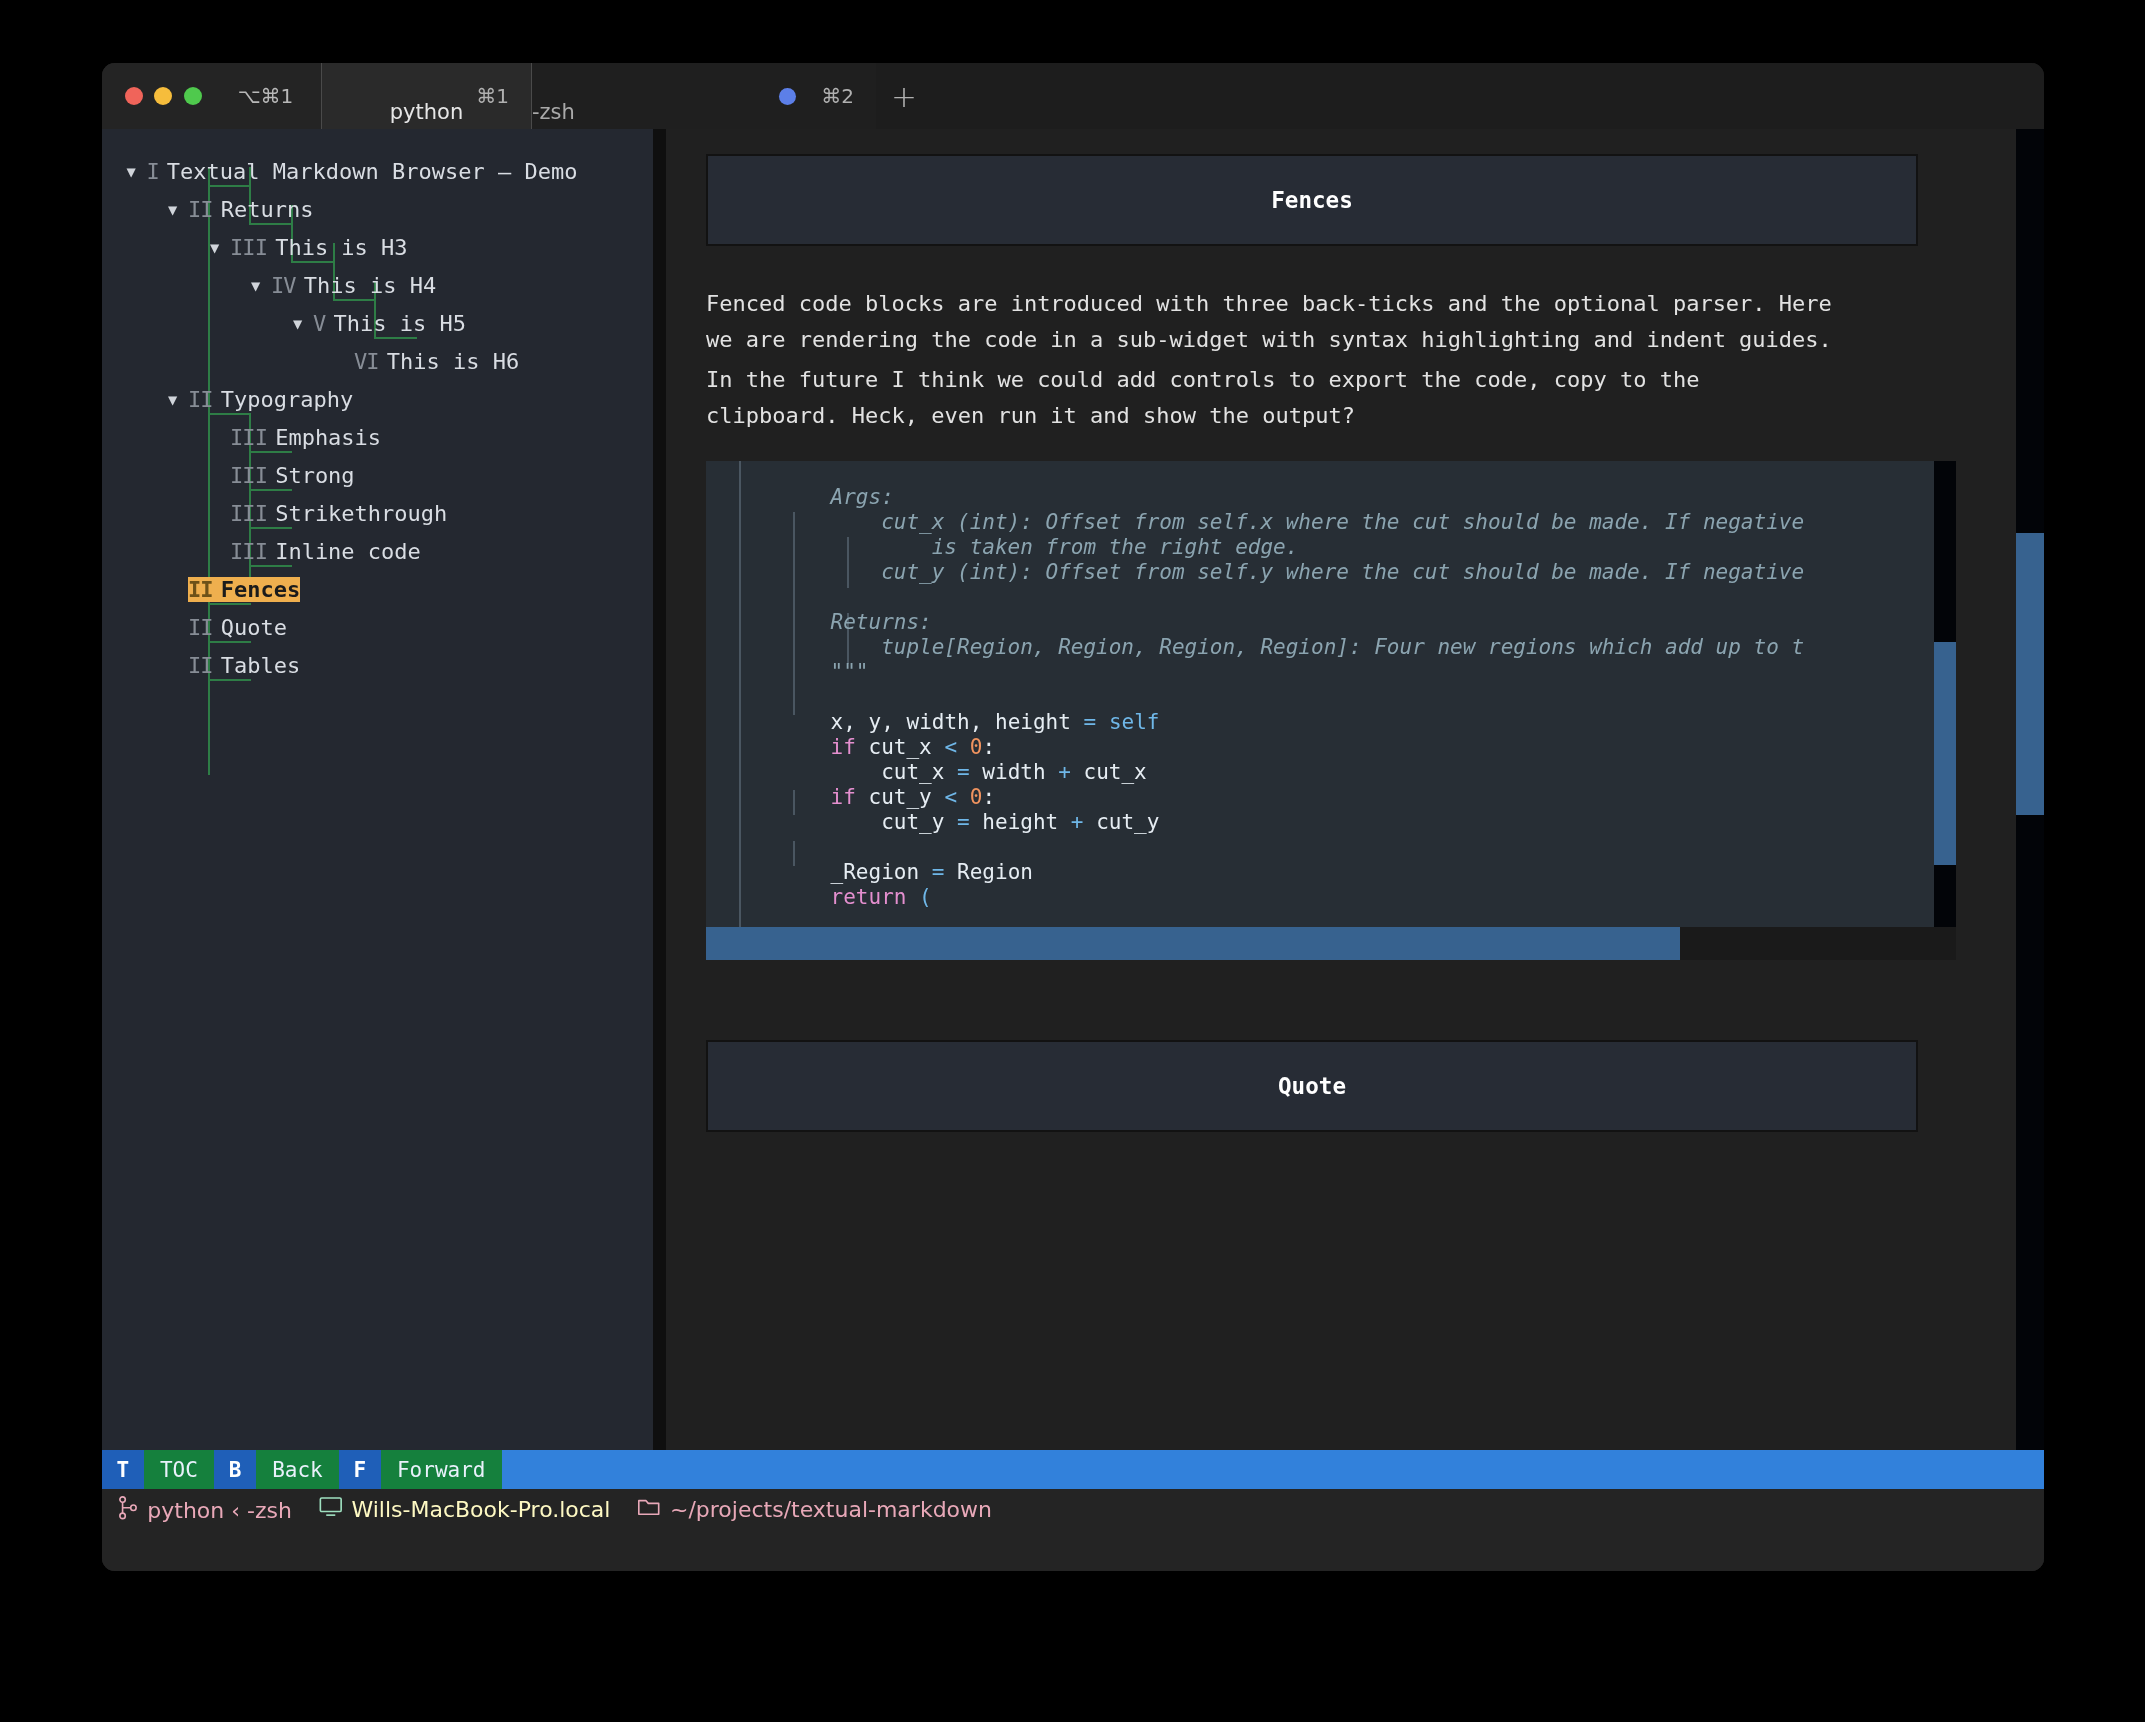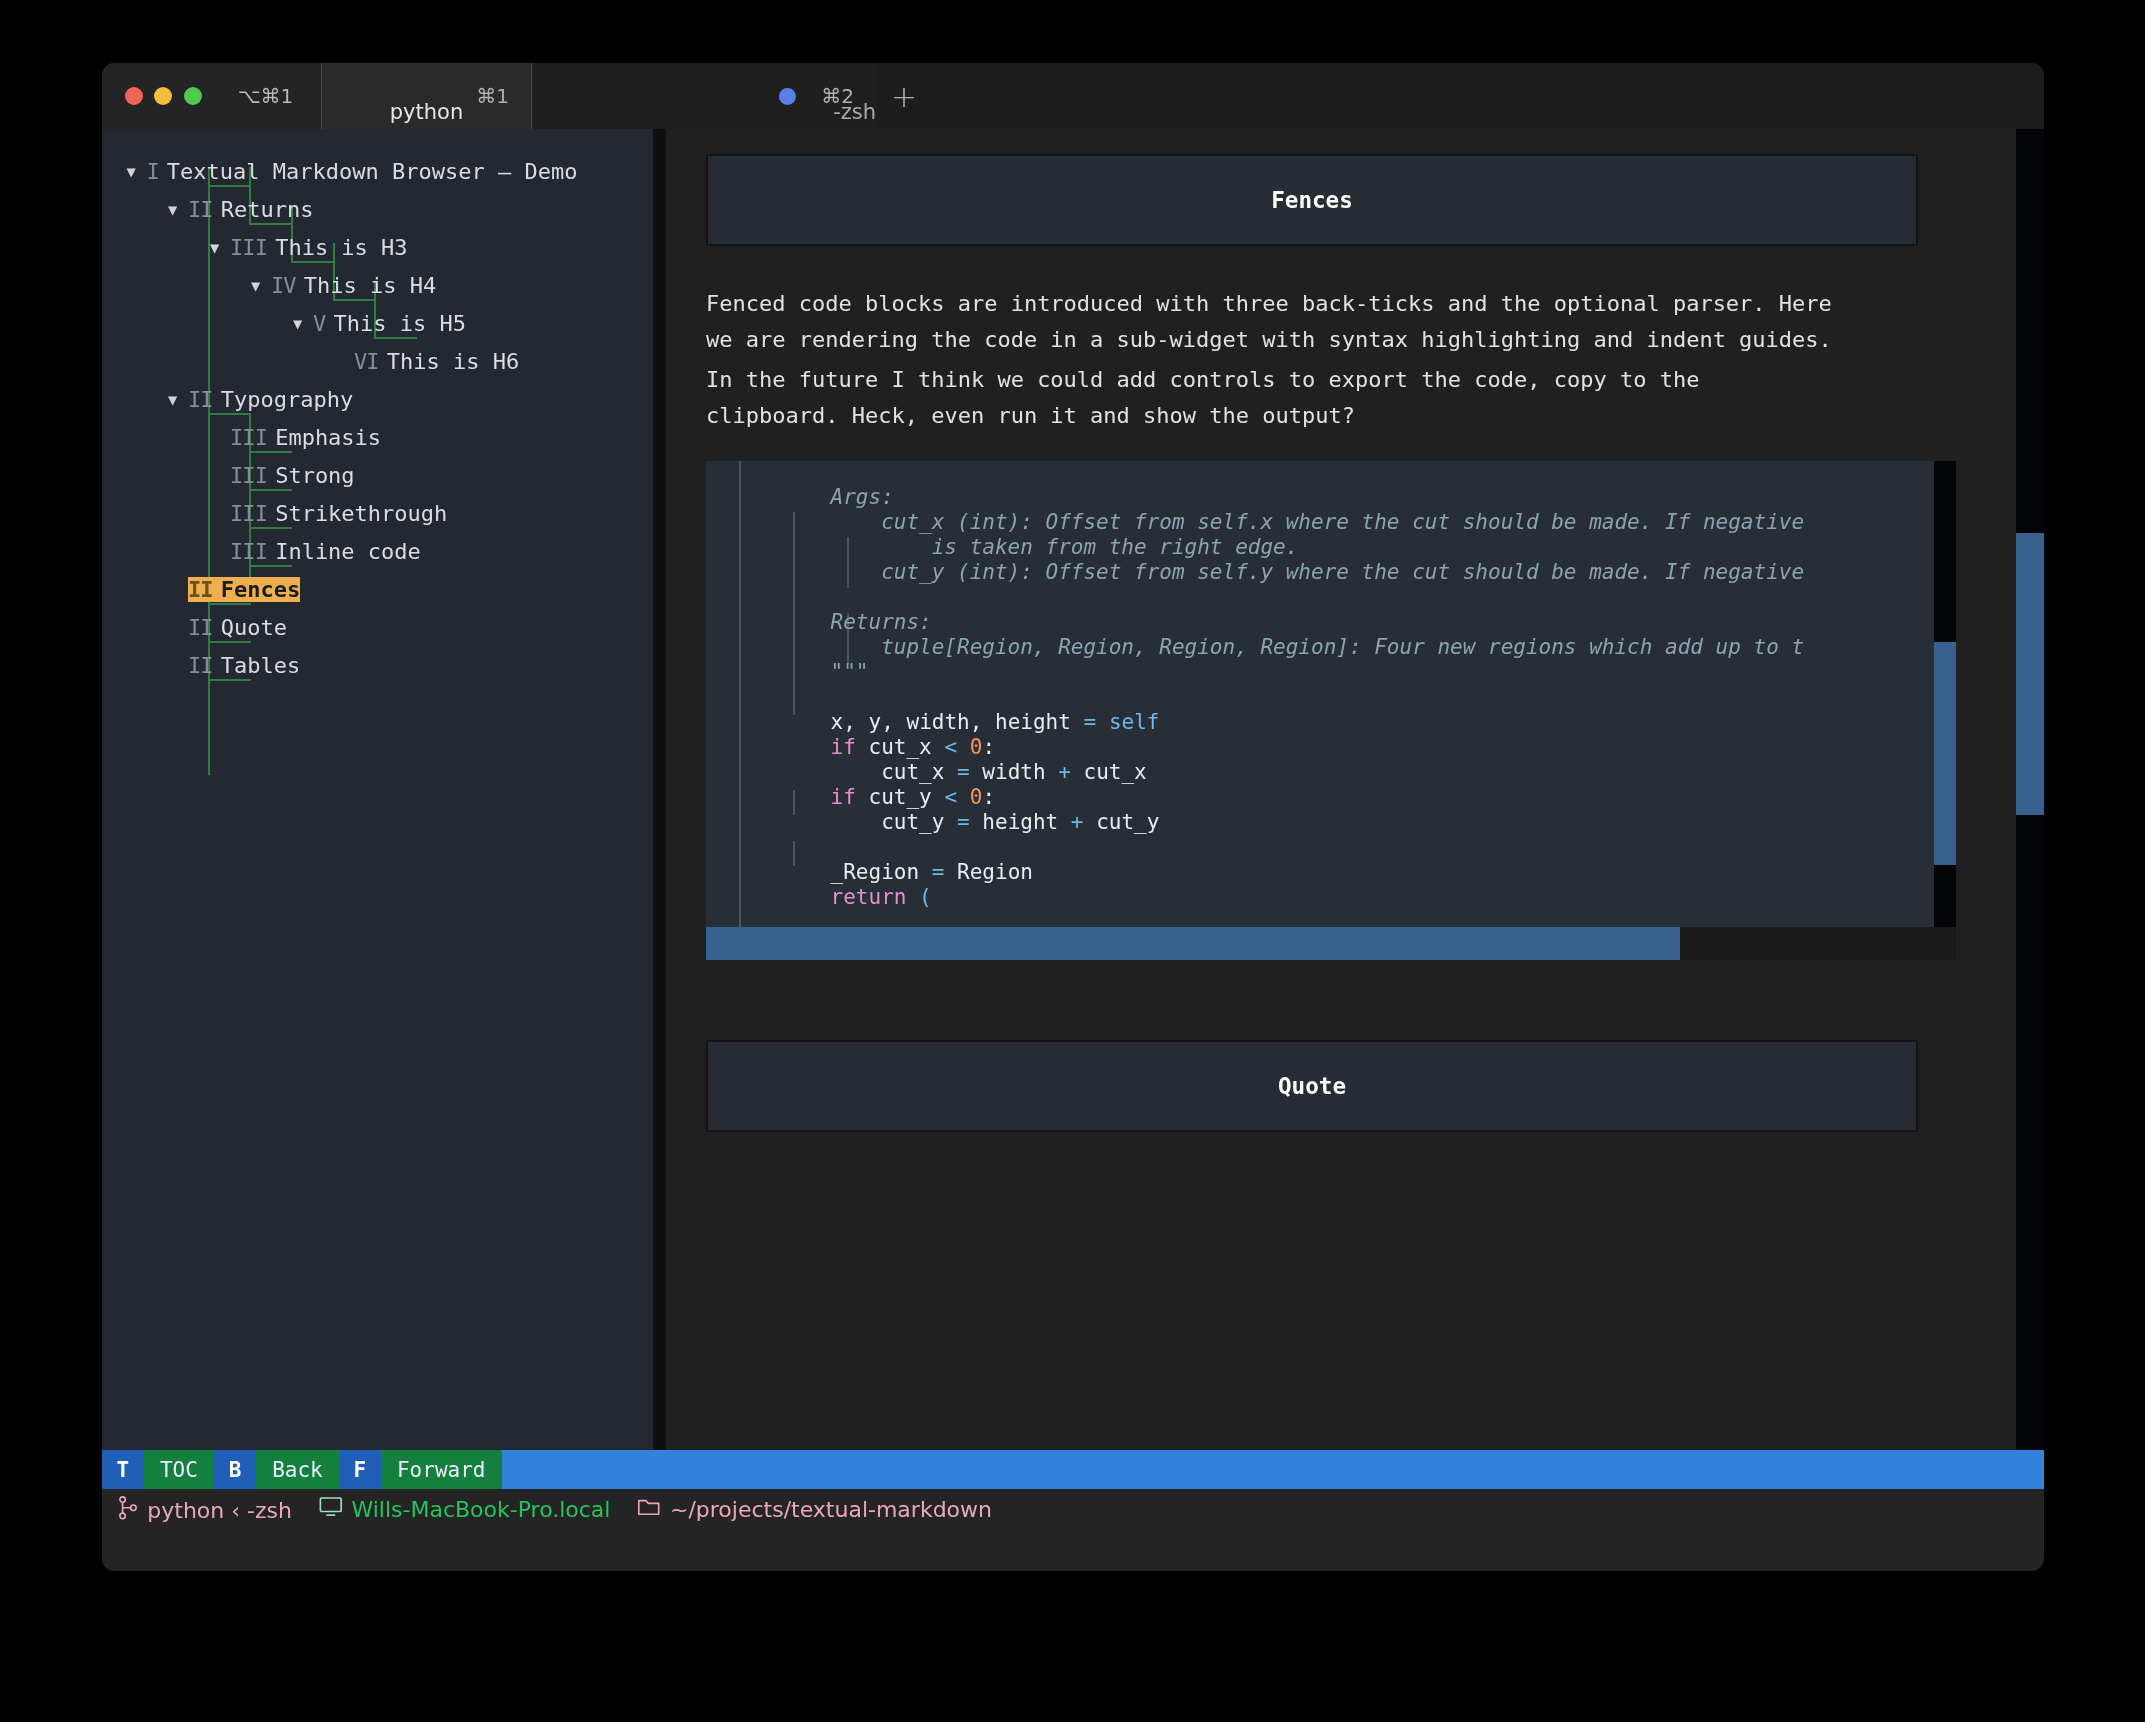--- a/index.html
+++ b/index.html
@@ -47,21 +47,21 @@
   .light.red    { background: #f0645a; }
   .light.yellow { background: #f6bd3c; }
   .light.green  { background: #4fc94d; }
   .win-shortcut {
     margin-left: 23.5px;
     color: #b8b8b8; font-size: 20px;
     font-family: "DejaVu Sans", sans-serif;
   }
 
   #tab-python { width: 210px; justify-content: center; }
-  #tab-zsh    { width: 344px; justify-content: flex-end; border-right: none; }
+  #tab-zsh    { width: 344px; justify-content: flex-start; border-right: none; }
 
   .tab-title {
     color: #e6e6e6; font-size: 21px;
     font-family: "DejaVu Sans", sans-serif;
     margin-top: 32px;
   }
   .tab-title.dim { color: #a9a9a9; }
   .tab-key {
     position: absolute; right: 22px;
     color: #b0b0b0; font-size: 20px;
@@ -242,21 +242,21 @@
     display: flex; align-items: flex-start;
     padding-left: 16.3px; padding-top: 7.2px;
     gap: 27px;
   }
   .status-seg {
     display: flex; align-items: center; gap: 9px;
     font-size: 22px;
     font-family: "DejaVu Sans", sans-serif;
   }
   .status-seg.pink  { color: #e8a8b8; align-items: center; }
-  .status-seg.green { color: #22c55e; }
+  .status-seg.green { color: #fef9c3; }
   .si { flex: 0 0 auto; display: inline-block; }
 </style>
 </head>
 <body>
 
 <div id="window">
 
   <div id="tabbar">
 
     <div class="tab" id="tab-controls">

